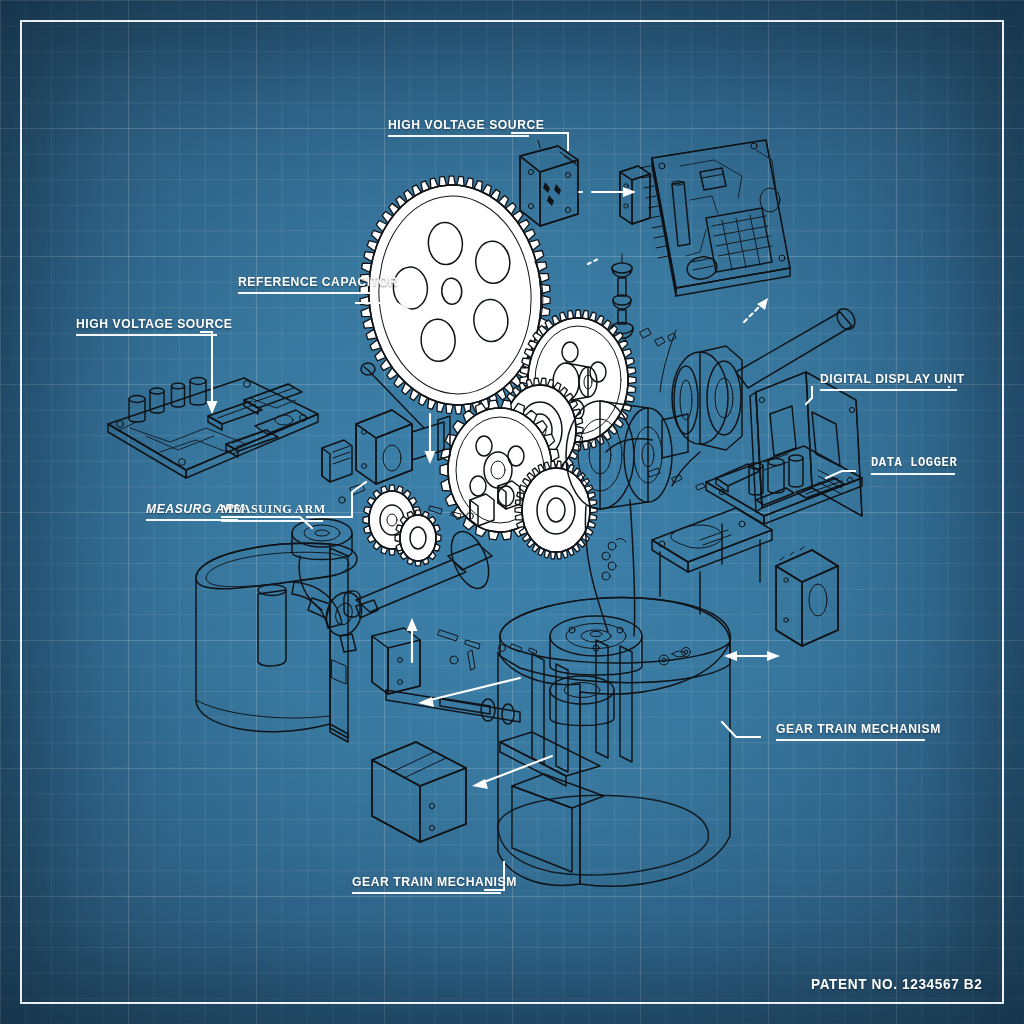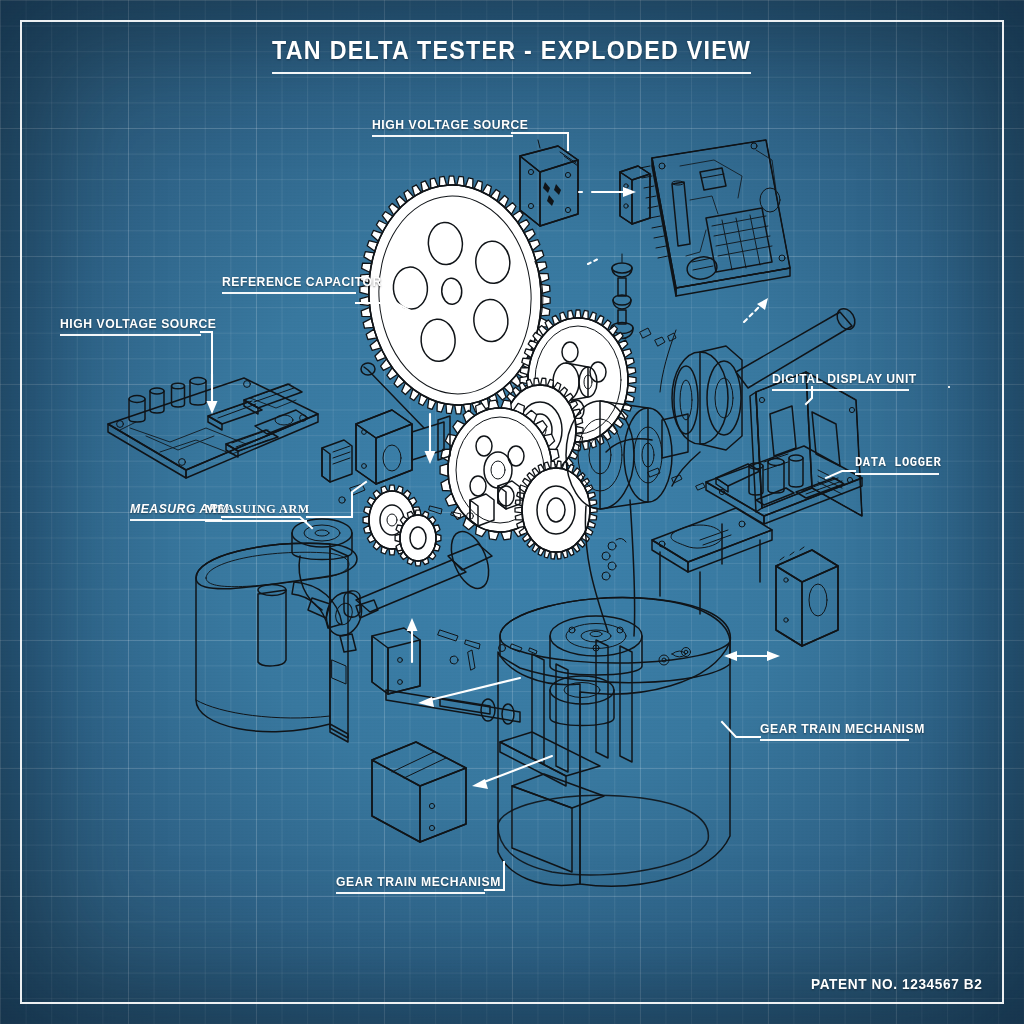--- a/index.html
+++ b/index.html
@@ -78,21 +78,21 @@
   .patent{
     position:absolute;right:42px;bottom:32px;
     color:#fff;font-size:14.5px;font-weight:bold;
     letter-spacing:.045em;
     transform:scaleX(.94);
     transform-origin:right center;
     text-shadow:0 1px 2px rgba(0,0,0,.4);
   }
 
   
-  .callout{position:absolute;}
+  .callout{position:absolute;margin-left:16px;}
   .callout .ctext{
     display:block;
     color:#ffffff;
     font-size:13.5px;
     font-weight:bold;
     letter-spacing:.045em;
     white-space:nowrap;
     text-transform:uppercase;
     transform:scaleX(.9);
     transform-origin:left bottom;
@@ -689,23 +689,20 @@
     <path class="lead" d="M855 471 L842 471 L826 478"></path>
 
     <path class="lead" d="M760 737 L736 737 L722 722"></path>
 
     <path class="lead" d="M485 890 L504 890 L504 862"></path>
   </svg>
 
   <div class="bp-edge"></div>
   <div class="frame"></div>
 
-  <div class="title-wrap">
-    <span class="title">TAN DELTA TESTER - EXPLODED VIEW</span>
-  </div>
 
   <div class="patent">PATENT NO. 1234567 B2</div>
 
   <div id="callout-layer">
       <div class="callout" style="left: 372px; top: 117px;">
         <span class="ctext">HIGH VOLTAGE SOURCE</span>
         <span class="cline" style="width: 141px;"></span>
       </div>
       <div class="callout" style="left: 222px; top: 274px;">
         <span class="ctext">REFERENCE CAPACITOR</span>
@@ -716,21 +713,21 @@
         <span class="cline" style="width: 141px;"></span>
       </div>
       <div class="callout" style="left: 130px; top: 501px; font-style: italic;">
         <span class="ctext">MEASURG ARM</span>
         <span class="cline" style="width: 92px;"></span>
       </div>
       <div class="callout" style="left: 205px; top: 501px; font-family: Liberation Serif, serif;">
         <span class="ctext">MEASUING ARM</span>
         <span class="cline" style="width: 102px;"></span>
       </div>
-      <div class="callout" style="left: 772px; top: 371px; text-align: center;">
+      <div class="callout" style="left: 804px; top: 371px; text-align: center;">
         <span class="ctext">DIGITAL DISPLAY UNIT</span>
         <span class="cline" style="width: 137px;"></span>
       </div>
       <div class="callout" style="left: 855px; top: 455px; font-family: Liberation Mono, monospace;">
         <span class="ctext">DATA LOGGER</span>
         <span class="cline" style="width: 84px;"></span>
       </div>
       <div class="callout" style="left: 760px; top: 721px;">
         <span class="ctext">GEAR TRAIN MECHANISM</span>
         <span class="cline" style="width: 149px;"></span>

